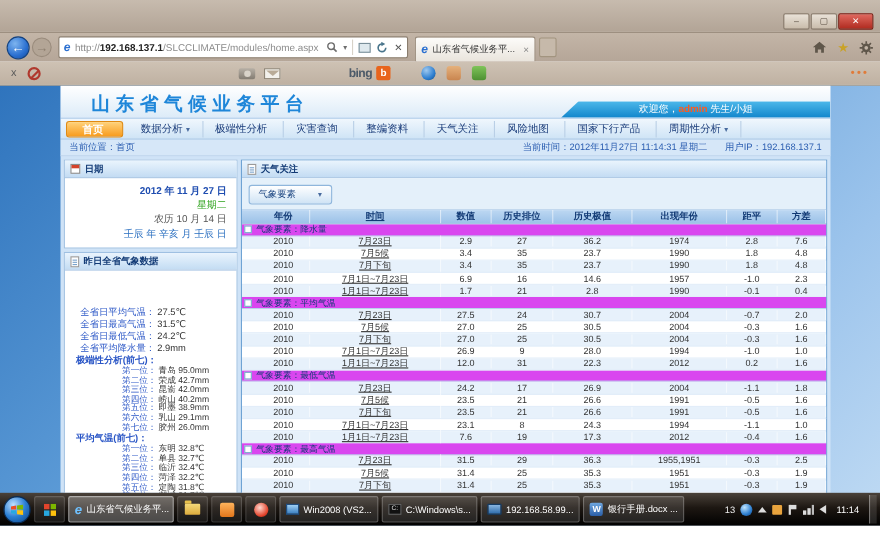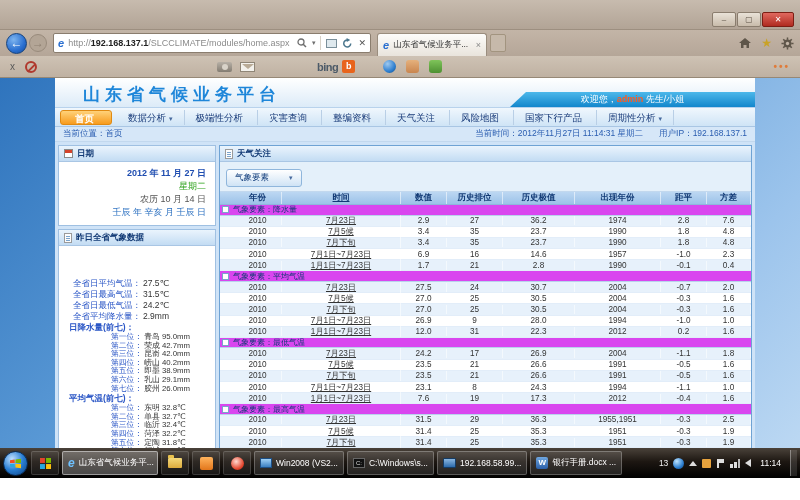--- a/index.html
+++ b/index.html
@@ -339,21 +339,21 @@
                   </div>
 
                   <div class="stat">
                     <span class="stat-label">全省平均降水量：</span>
                     <span class="stat-value">2.9mm</span>
                   </div>
                 </div>
               <div>
 
                   <div>
-                    <div class="rank-title">日降水量(前七)：</div>
+                    <div class="rank-title">极端性分析(前七)：</div>
                     <div>
 
                         <div class="rank">
                           <span class="rank-label">第一位：</span>
                           <span class="rank-value">青岛 95.0mm</span>
                         </div>
 
                         <div class="rank">
                           <span class="rank-label">第二位：</span>
                           <span class="rank-value">荣成 42.7mm</span>

